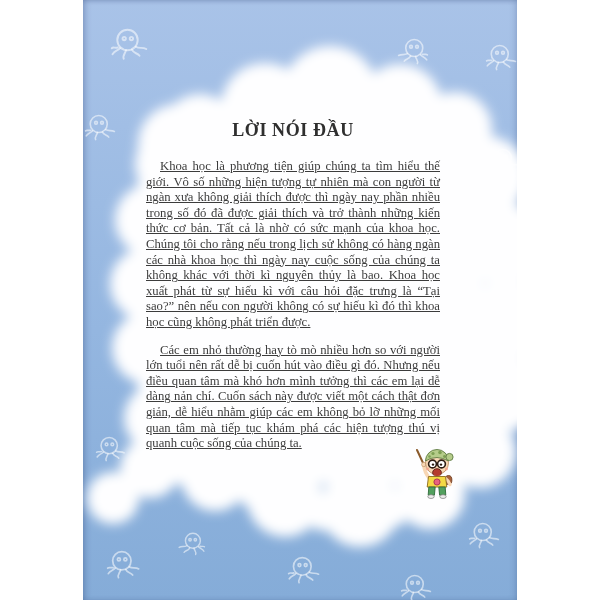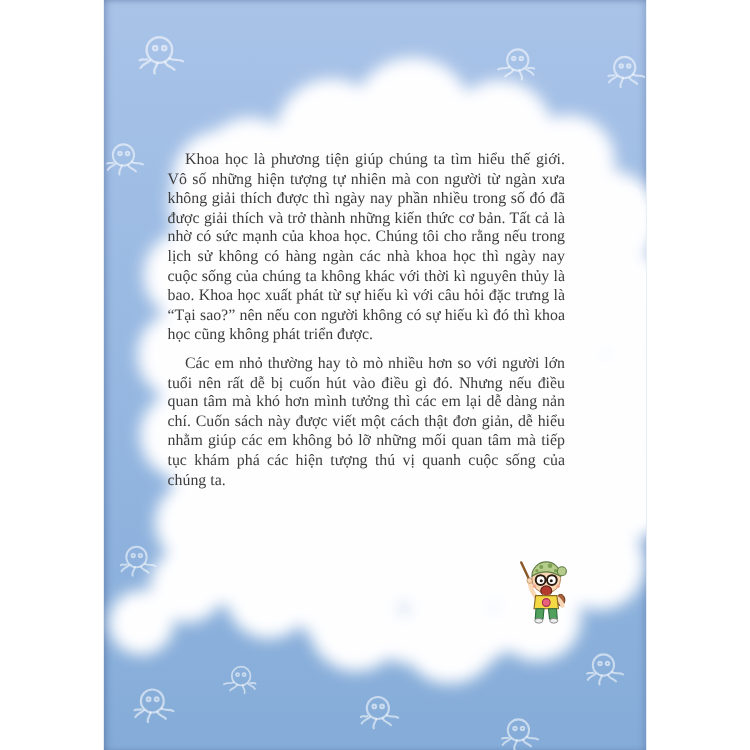--- a/index.html
+++ b/index.html
@@ -22,23 +22,24 @@
   svg.layer{position:absolute;left:0;top:0;}
   .content{
     position:absolute;left:51px;top:120px;width:318px;
   }
   .title{
     margin:0 0 18px 0;
     font-size:18px;font-weight:bold;letter-spacing:.6px;
     text-align:center;color:var(--title-text,#2f2f2f);
   }
   .content p{
-    margin:0;font-size:12.7px;line-height:15.6px;
+    margin:12px;font-size:12.7px;line-height:15.6px;
     text-align:justify;text-indent:14px;
     color:var(--body-text,#3c3c3c);
+    text-decoration:underline;
   }
   .content p + p{margin-top:7px;}
   .mascot{position:absolute;left:331px;top:444px;width:46px;height:58px;}
 </style>
 </head>
 <body>
 
 <div class="page">
 
   <svg class="layer" width="434" height="600" viewBox="0 0 434 600">
@@ -97,20 +98,21 @@
       <circle cx="30" cy="498" r="26"></circle>
         <circle cx="75" cy="418" r="34"></circle>
       <circle cx="65" cy="348" r="36"></circle>
         <circle cx="63" cy="284" r="36"></circle>
       <circle cx="68" cy="220" r="36"></circle>
         <circle cx="86" cy="164" r="34"></circle>
     </g>
   </svg>
 
   <div class="content">
+    <h1 class="title">LỜI NÓI ĐẦU</h1>
     <p>Khoa học là phương tiện giúp chúng ta tìm hiểu thế giới. Vô số những hiện tượng tự nhiên mà con người từ ngàn xưa không giải thích được thì ngày nay phần nhiều trong số đó đã được giải thích và trở thành những kiến thức cơ bản. Tất cả là nhờ có sức mạnh của khoa học. Chúng tôi cho rằng nếu trong lịch sử không có hàng ngàn các nhà khoa học thì ngày nay cuộc sống của chúng ta không khác với thời kì nguyên thủy là bao. Khoa học xuất phát từ sự hiếu kì với câu hỏi đặc trưng là “Tại sao?” nên nếu con người không có sự hiếu kì đó thì khoa học cũng không phát triển được.</p>
     <p>Các em nhỏ thường hay tò mò nhiều hơn so với người lớn tuổi nên rất dễ bị cuốn hút vào điều gì đó. Nhưng nếu điều quan tâm mà khó hơn mình tưởng thì các em lại dễ dàng nản chí. Cuốn sách này được viết một cách thật đơn giản, dễ hiểu nhằm giúp các em không bỏ lỡ những mối quan tâm mà tiếp tục khám phá các hiện tượng thú vị quanh cuộc sống của chúng ta.</p>
   </div>
 
   <svg class="mascot" viewBox="0 0 46 58">
 
     <path d="M10,21 L3,6" stroke="#8a5a2b" stroke-width="2" stroke-linecap="round"></path>
 
     <ellipse cx="34.5" cy="36" rx="3.4" ry="4.5" fill="#a8613a" stroke="#6b3a1e" stroke-width="0.8"></ellipse>
 

